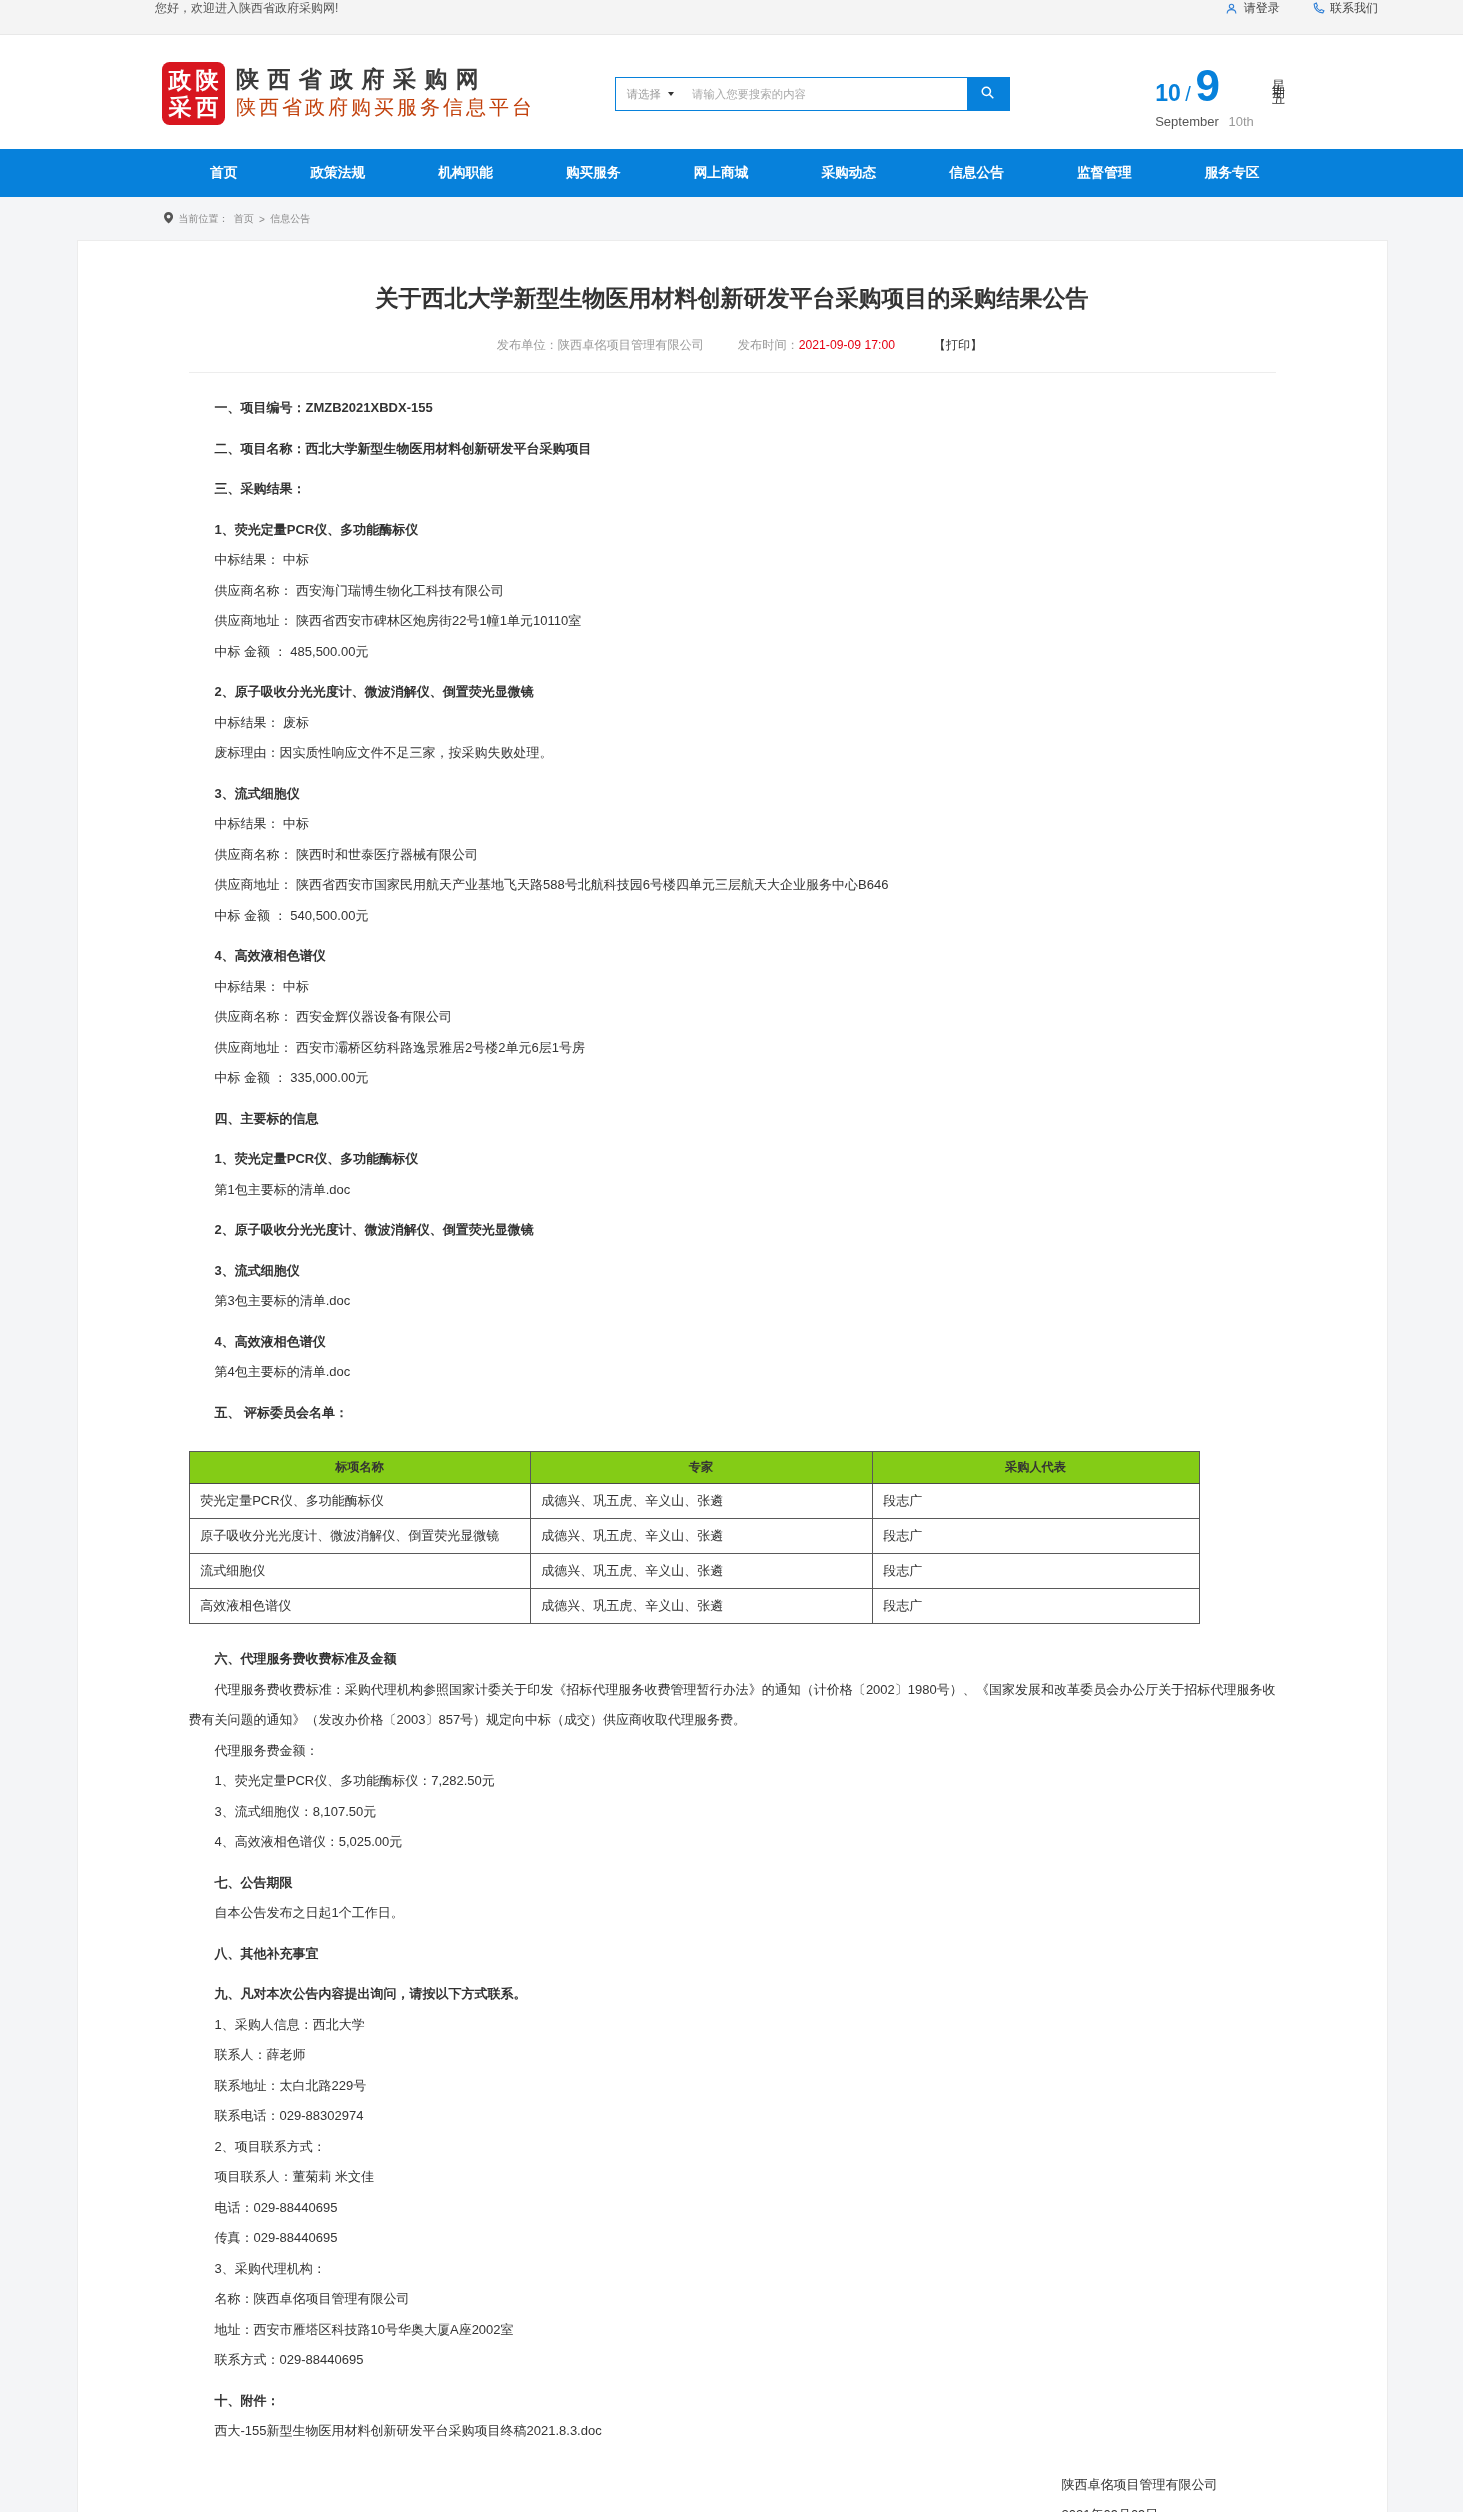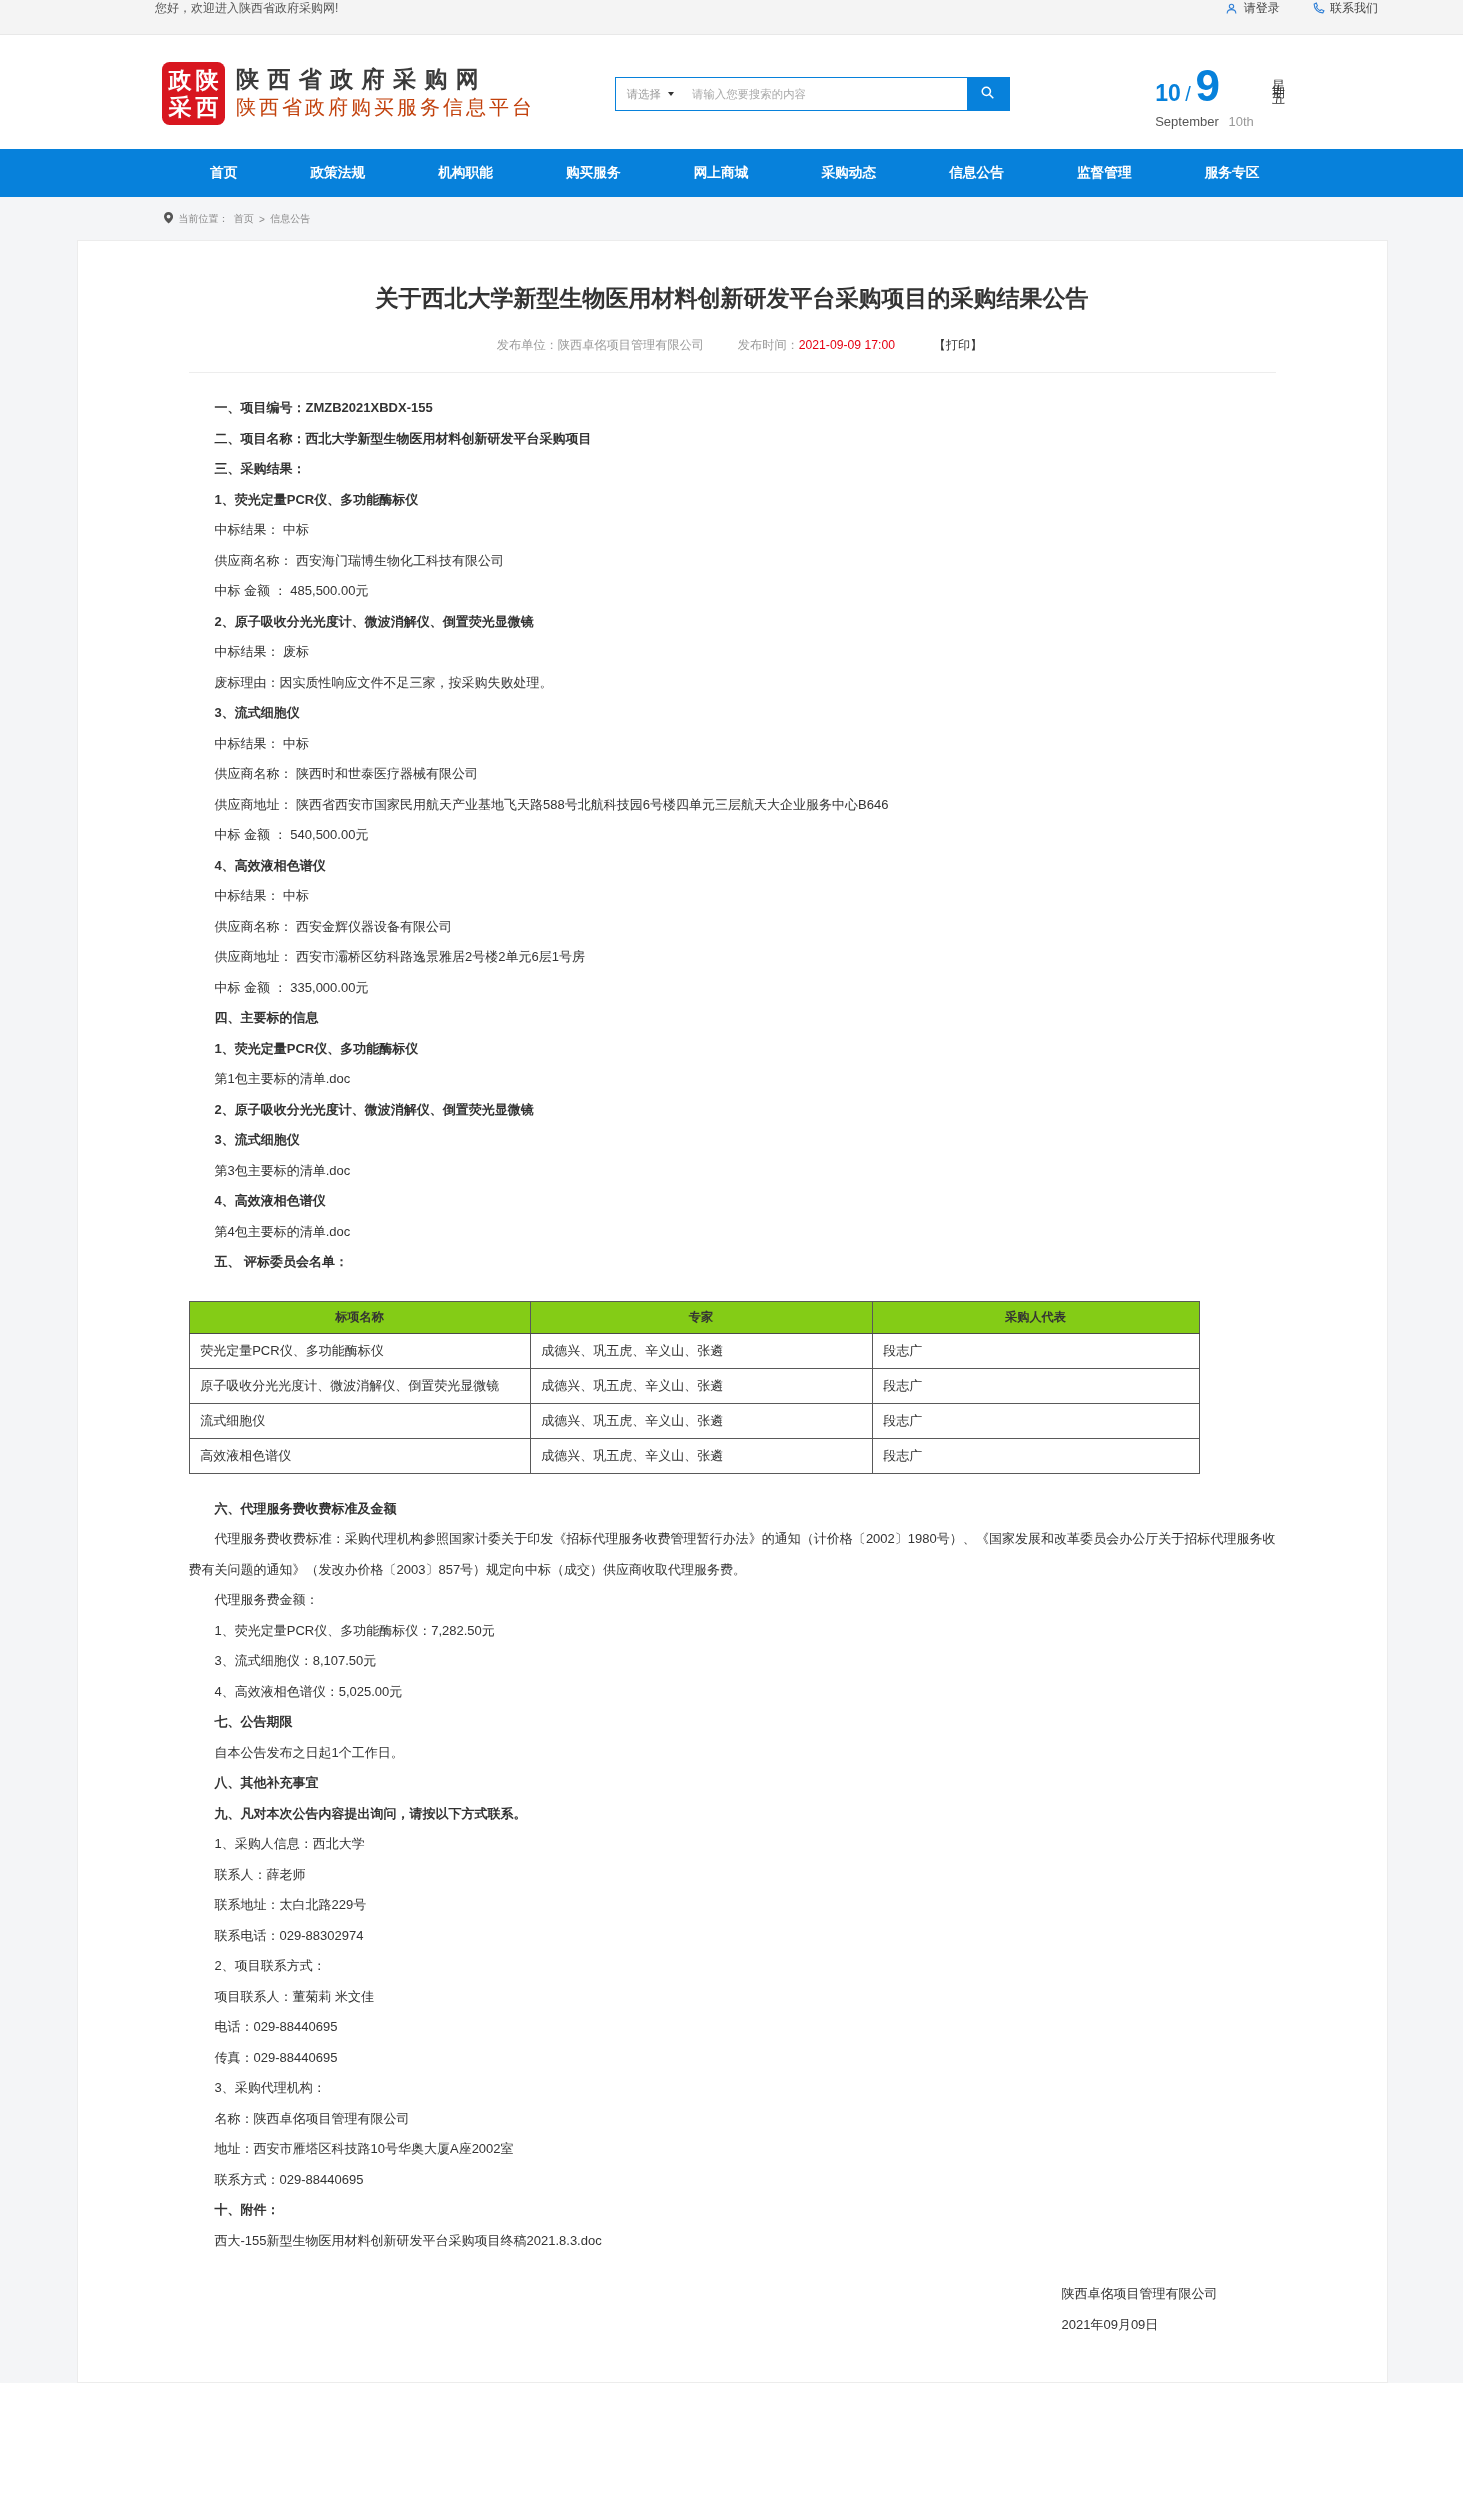--- a/index.html
+++ b/index.html
@@ -82,21 +82,21 @@
   .article-title { font-size:23px; font-weight:bold; color:#333; text-align:center; margin:7.6px 30.5px 23px; line-height:30.5px; }
   .article-meta {
     text-align:center; font-size:12.2px; color:#9a9a9a;
     padding-bottom:18.3px; border-bottom:0.8px solid #ededed;
   }
   .article-meta .grp { margin:0 15.2px; }
   .meta-time { color:#e60012; }
   .meta-print { color:#333; margin-left:20px; cursor:pointer; }
   .article-body { margin-top:20px; }
   .p { margin:0; font-size:13px; color:#333; line-height:30.5px; text-indent:2em; text-align:justify; }
-  .k-heading { font-weight:bold; }
+  .k-heading { font-weight:bold; margin-top:10px; }
   .k-doc { cursor:pointer; }
   
   .committee { width:1011px; border-collapse:collapse; margin:23px 0 9.1px; }
   .committee th {
     border:0.8px solid #595959; border-bottom:1.5px solid #4a4a4a; height:32px;
     font-size:12.2px; color:#333; font-weight:bold; text-align:center; background:#84cc16;
   }
   .committee td {
     border:0.8px solid #595959; height:35px; font-size:13px; color:#333;
     padding-left:10.7px; text-align:left;
@@ -214,20 +214,21 @@
     </div>
 
     <div class="article-body">
 
     <p class="p k-heading">一、项目编号：ZMZB2021XBDX-155</p>
         <p class="p k-heading">二、项目名称：西北大学新型生物医用材料创新研发平台采购项目</p>
         <p class="p k-heading">三、采购结果：</p>
         <p class="p k-heading">1、荧光定量PCR仪、多功能酶标仪</p>
         <p class="p k-text">中标结果： 中标</p>
         <p class="p k-text">供应商名称： 西安海门瑞博生物化工科技有限公司</p>
+        <p class="p k-text">供应商地址： 陕西省西安市碑林区炮房街22号1幢1单元10110室</p>
         <p class="p k-text">中标 金额 ： 485,500.00元</p>
         <p class="p k-heading">2、原子吸收分光光度计、微波消解仪、倒置荧光显微镜</p>
         <p class="p k-text">中标结果： 废标</p>
         <p class="p k-text">废标理由：因实质性响应文件不足三家，按采购失败处理。</p>
         <p class="p k-heading">3、流式细胞仪</p>
         <p class="p k-text">中标结果： 中标</p>
         <p class="p k-text">供应商名称： 陕西时和世泰医疗器械有限公司</p>
         <p class="p k-text">供应商地址： 陕西省西安市国家民用航天产业基地飞天路588号北航科技园6号楼四单元三层航天大企业服务中心B646</p>
         <p class="p k-text">中标 金额 ： 540,500.00元</p>
         <p class="p k-heading">4、高效液相色谱仪</p>

